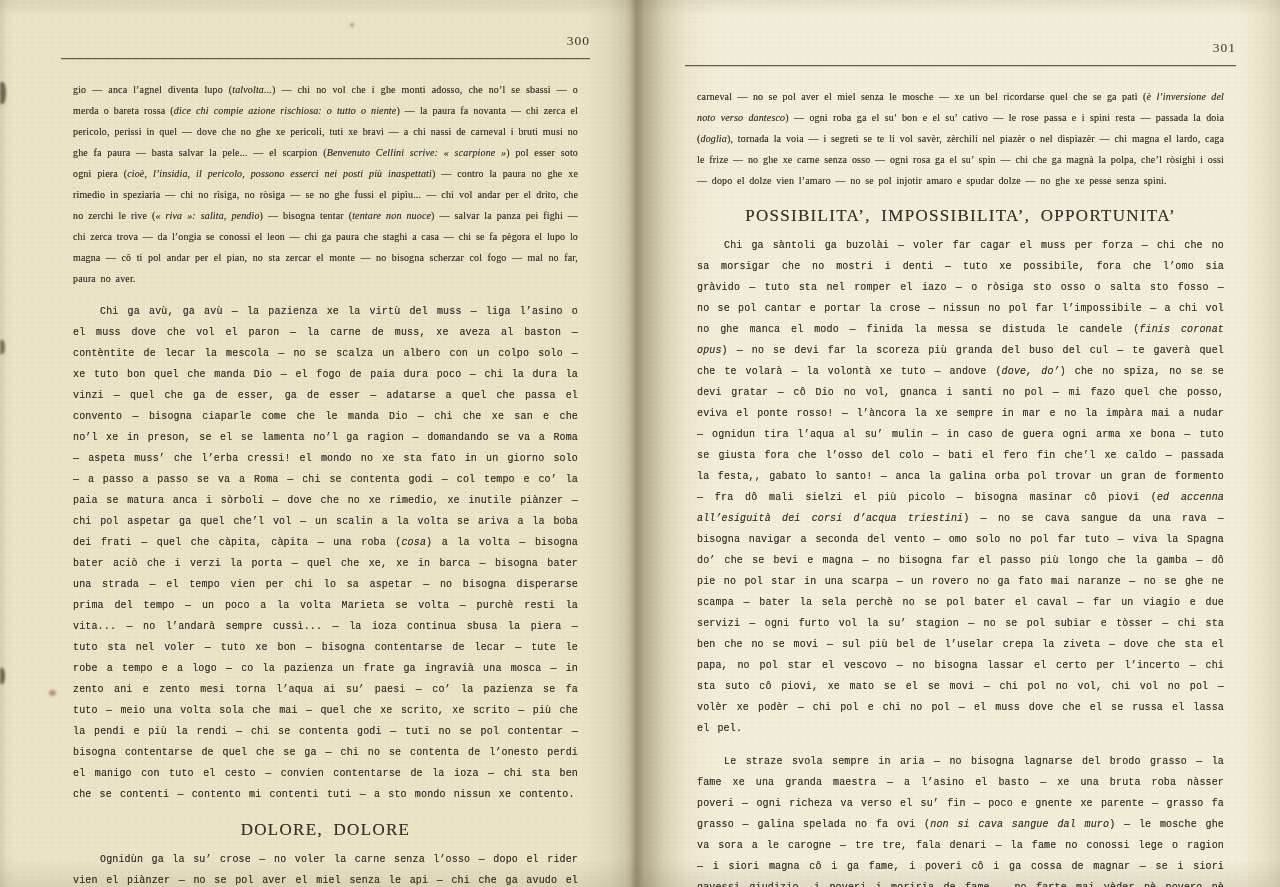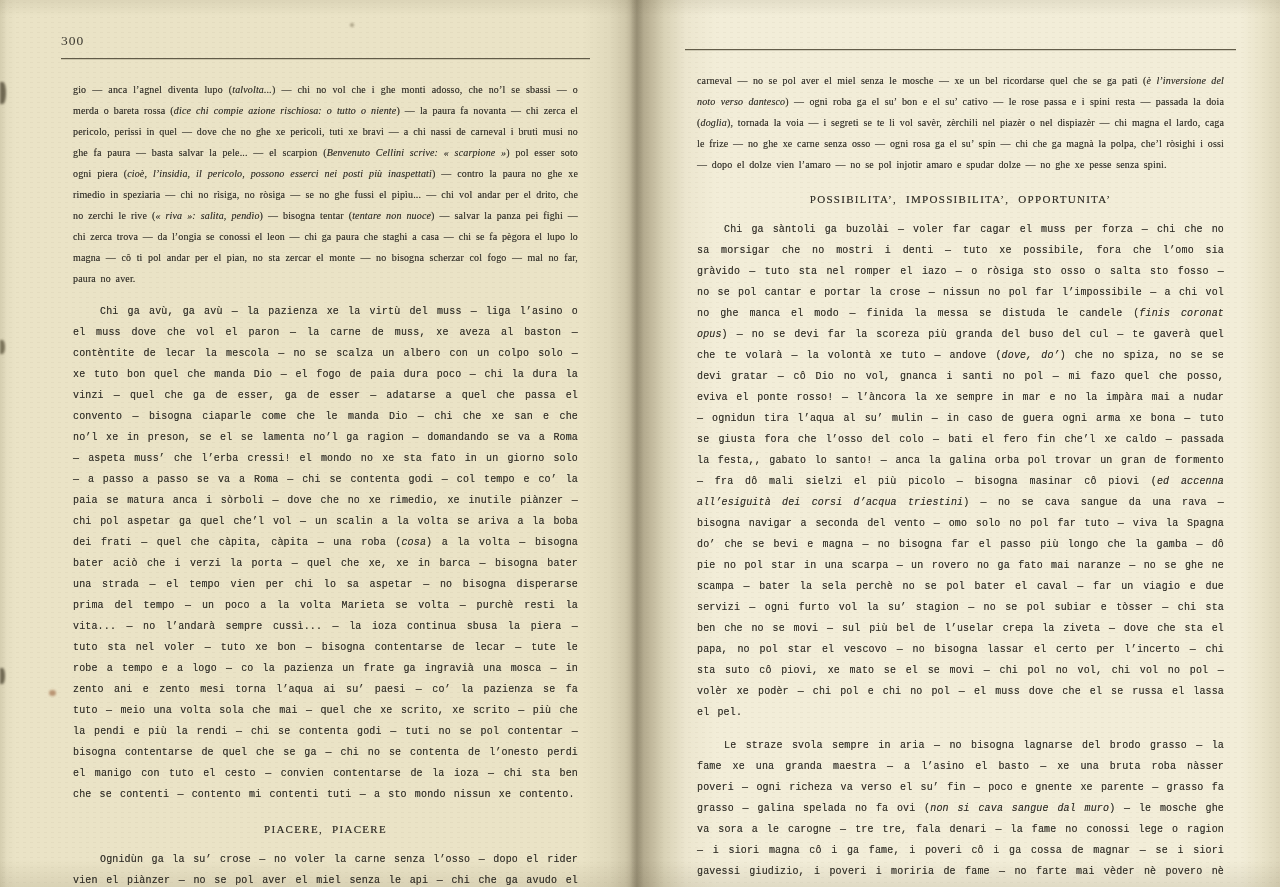--- a/index.html
+++ b/index.html
@@ -17,37 +17,37 @@
   }
   .grain{
     position:absolute;inset:0;pointer-events:none;
     background-image:radial-gradient(rgba(115,100,65,.05) 1px, transparent 1.4px);
     background-size:7px 5px;
   }
   .page{position:absolute;color:#34322b;}
   .page-left{left:61px;top:33px;width:529px;}
   .page-right{left:685px;top:40px;width:551px;}
   .pagenum{
-    text-align:left;font-size:13.5px;line-height:16px;letter-spacing:1px;
+    text-align:right;font-size:13.5px;line-height:16px;letter-spacing:1px;
     color:#3a372e;
   }
   .rule{
     border:0;border-top:1.4px solid #615b48;
     margin:9px 0 20px 0;
     box-shadow:0 .6px 0 rgba(90,82,60,.35);
   }
   .para{
     margin:12px;text-align:justify;
     font-size:10px;line-height:21px;
     word-spacing:2px;letter-spacing:.15px;
     text-shadow:0 0 .4px rgba(52,48,38,.55);
   }
   .para.indent{text-indent:27px;font-family:Liberation Mono, monospace;}
   .heading{
-    text-align:center;font-size:11px;line-height:15px;
+    text-align:center;font-size:17px;line-height:15px;
     letter-spacing:1.3px;word-spacing:5px;
     margin:17px 0 12px 0;
     text-shadow:0 0 .4px rgba(52,48,38,.55);
   }
   .speck{position:absolute;pointer-events:none;}
   .speck-a{left:0;top:82px;width:6px;height:22px;background:#6f6852;border-radius:0 60% 60% 0;filter:blur(1px);}
   .speck-b{left:0;top:340px;width:5px;height:14px;background:#7a7359;border-radius:0 60% 60% 0;filter:blur(1px);}
   .speck-c{left:0;top:668px;width:5px;height:16px;background:#6f6852;border-radius:0 60% 60% 0;filter:blur(1px);}
   .speck-d{left:49px;top:690px;width:7px;height:6px;background:#ad825f;border-radius:50%;filter:blur(1px);opacity:.8;}
   .speck-e{left:350px;top:23px;width:4px;height:4px;background:#8d8468;border-radius:50%;filter:blur(.8px);opacity:.7;}
@@ -68,26 +68,27 @@
 <div class="speck speck-c"></div>
 <div class="speck speck-d"></div>
 <div class="speck speck-e"></div>
 
 <div class="page page-left">
   <div class="pagenum">300</div>
   <hr class="rule">
   <div class="body">
       <p class="para"><span>gio — anca l’agnel diventa lupo (</span><i>talvolta...</i><span>) — chi no vol che i ghe monti adosso, che no’l se sbassi — o merda o bareta rossa (</span><i>dice chi compie azione rischiosa: o tutto o niente</i><span>) — la paura fa novanta — chi zerca el pericolo, perissi in quel — dove che no ghe xe pericoli, tuti xe bravi — a chi nassi de carneval i bruti musi no ghe fa paura — basta salvar la pele... — el scarpion (</span><i>Benvenuto Cellini scrive: « scarpione »</i><span>) pol esser soto ogni piera (</span><i>cioè, l’insidia, il pericolo, possono esserci nei posti più inaspettati</i><span>) — contro la paura no ghe xe rimedio in speziaria — chi no rìsiga, no ròsiga — se no ghe fussi el pipìu... — chi vol andar per el drito, che no zerchi le rive (</span><i>« riva »: salita, pendìo</i><span>) — bisogna tentar (</span><i>tentare non nuoce</i><span>) — salvar la panza pei fighi — chi zerca trova — da l’ongia se conossi el leon — chi ga paura che staghi a casa — chi se fa pègora el lupo lo magna — cô ti pol andar per el pian, no sta zercar el monte — no bisogna scherzar col fogo — mal no far, paura no aver.</span></p>
       <p class="para indent"><span>Chi ga avù, ga avù — la pazienza xe la virtù del muss — liga l’asino o el muss dove che vol el paron — la carne de muss, xe aveza al baston — contèntite de lecar la mescola — no se scalza un albero con un colpo solo — xe tuto bon quel che manda Dio — el fogo de paia dura poco — chi la dura la vinzi — quel che ga de esser, ga de esser — adatarse a quel che passa el convento — bisogna ciaparle come che le manda Dio — chi che xe san e che no’l xe in preson, se el se lamenta no’l ga ragion — domandando se va a Roma — aspeta muss’ che l’erba cressi! el mondo no xe sta fato in un giorno solo — a passo a passo se va a Roma — chi se contenta godi — col tempo e co’ la paia se matura anca i sòrboli — dove che no xe rimedio, xe inutile piànzer — chi pol aspetar ga quel che’l vol — un scalin a la volta se ariva a la boba dei frati — quel che càpita, càpita — una roba (</span><i>cosa</i><span>) a la volta — bisogna bater aciò che i verzi la porta — quel che xe, xe in barca — bisogna bater una strada — el tempo vien per chi lo sa aspetar — no bisogna disperarse prima del tempo — un poco a la volta Marieta se volta — purchè resti la vita... — no l’andarà sempre cussì... — la ioza continua sbusa la piera — tuto sta nel voler — tuto xe bon — bisogna contentarse de lecar — tute le robe a tempo e a logo — co la pazienza un frate ga ingravià una mosca — in zento ani e zento mesi torna l’aqua ai su’ paesi — co’ la pazienza se fa tuto — meio una volta sola che mai — quel che xe scrito, xe scrito — più che la pendi e più la rendi — chi se contenta godi — tuti no se pol contentar — bisogna contentarse de quel che se ga — chi no se contenta de l’onesto perdi el manigo con tuto el cesto — convien contentarse de la ioza — chi sta ben che se contenti — contento mi contenti tuti — a sto mondo nissun xe contento.</span></p>
-      <div class="heading">PIACERE, PIACERE</div>
+      <div class="heading">DOLORE, DOLORE</div>
       <p class="para indent"><span>Ognidùn ga la su’ crose — no voler la carne senza l’osso — dopo el rider vien el piànzer — no se pol aver el miel senza le api — chi che ga avudo el piazer, che gabi el dispiazer — chi ridi de vènerdì, pianzi de sabo o de sabo... de domenica — i dolori scurta la vita — de dolor no se mori — ognidun ga le su’ magagne — la quaresima xe più longa del</span></p>
     </div>
 </div>
 
 <div class="page page-right">
+  <div class="pagenum">301</div>
   <hr class="rule">
   <div class="body">
       <p class="para"><span>carneval — no se pol aver el miel senza le mosche — xe un bel ricordarse quel che se ga patì (</span><i>è l’inversione del noto verso dantesco</i><span>) — ogni roba ga el su’ bon e el su’ cativo — le rose passa e i spini resta — passada la doia (</span><i>doglia</i><span>), tornada la voia — i segreti se te li vol savèr, zèrchili nel piazèr o nel dispiazèr — chi magna el lardo, caga le frize — no ghe xe carne senza osso — ogni rosa ga el su’ spin — chi che ga magnà la polpa, che’l ròsighi i ossi — dopo el dolze vien l’amaro — no se pol injotir amaro e spudar dolze — no ghe xe pesse senza spini.</span></p>
       <div class="heading">POSSIBILITA’, IMPOSSIBILITA’, OPPORTUNITA’</div>
       <p class="para indent"><span>Chi ga sàntoli ga buzolài — voler far cagar el muss per forza — chi che no sa morsigar che no mostri i denti — tuto xe possibile, fora che l’omo sia gràvido — tuto sta nel romper el iazo — o ròsiga sto osso o salta sto fosso — no se pol cantar e portar la crose — nissun no pol far l’impossibile — a chi vol no ghe manca el modo — finida la messa se distuda le candele (</span><i>finis coronat opus</i><span>) — no se devi far la scoreza più granda del buso del cul — te gaverà quel che te volarà — la volontà xe tuto — andove (</span><i>dove, do’</i><span>) che no spiza, no se se devi gratar — cô Dio no vol, gnanca i santi no pol — mi fazo quel che posso, eviva el ponte rosso! — l’àncora la xe sempre in mar e no la impàra mai a nudar — ognidun tira l’aqua al su’ mulin — in caso de guera ogni arma xe bona — tuto se giusta fora che l’osso del colo — bati el fero fin che’l xe caldo — passada la festa,, gabato lo santo! — anca la galina orba pol trovar un gran de formento — fra dô mali sielzi el più picolo — bisogna masinar cô piovi (</span><i>ed accenna all’esiguità dei corsi d’acqua triestini</i><span>) — no se cava sangue da una rava — bisogna navigar a seconda del vento — omo solo no pol far tuto — viva la Spagna do’ che se bevi e magna — no bisogna far el passo più longo che la gamba — dô pie no pol star in una scarpa — un rovero no ga fato mai naranze — no se ghe ne scampa — bater la sela perchè no se pol bater el caval — far un viagio e due servizi — ogni furto vol la su’ stagion — no se pol subiar e tòsser — chi sta ben che no se movi — sul più bel de l’uselar crepa la ziveta — dove che sta el papa, no pol star el vescovo — no bisogna lassar el certo per l’incerto — chi sta suto cô piovi, xe mato se el se movi — chi pol no vol, chi vol no pol — volèr xe podèr — chi pol e chi no pol — el muss dove che el se russa el lassa el pel.</span></p>
       <p class="para indent"><span>Le straze svola sempre in aria — no bisogna lagnarse del brodo grasso — la fame xe una granda maestra — a l’asino el basto — xe una bruta roba nàsser poveri — ogni richeza va verso el su’ fin — poco e gnente xe parente — grasso fa grasso — galina spelada no fa ovi (</span><i>non si cava sangue dal muro</i><span>) — le mosche ghe va sora a le carogne — tre tre, fala denari — la fame no conossi lege o ragion — i siori magna cô i ga fame, i poveri cô i ga cossa de magnar — se i siori gavessi giudizio, i poveri i moriria de fame — no farte mai vèder nè povero nè stupido — gnente de gnente, bon per i oci e mal per el dente (</span><i>è pure una regola igienica</i><span>) — per no esser poveri bisogna spender un soldo meno de quel che se ga guadagnà — chi magna le zariese coi siori, suza i mànighi — no se cava sangue dal muro — vàrdite dei poveri</span></p>
     </div>
 </div>
 
 </body></html>

